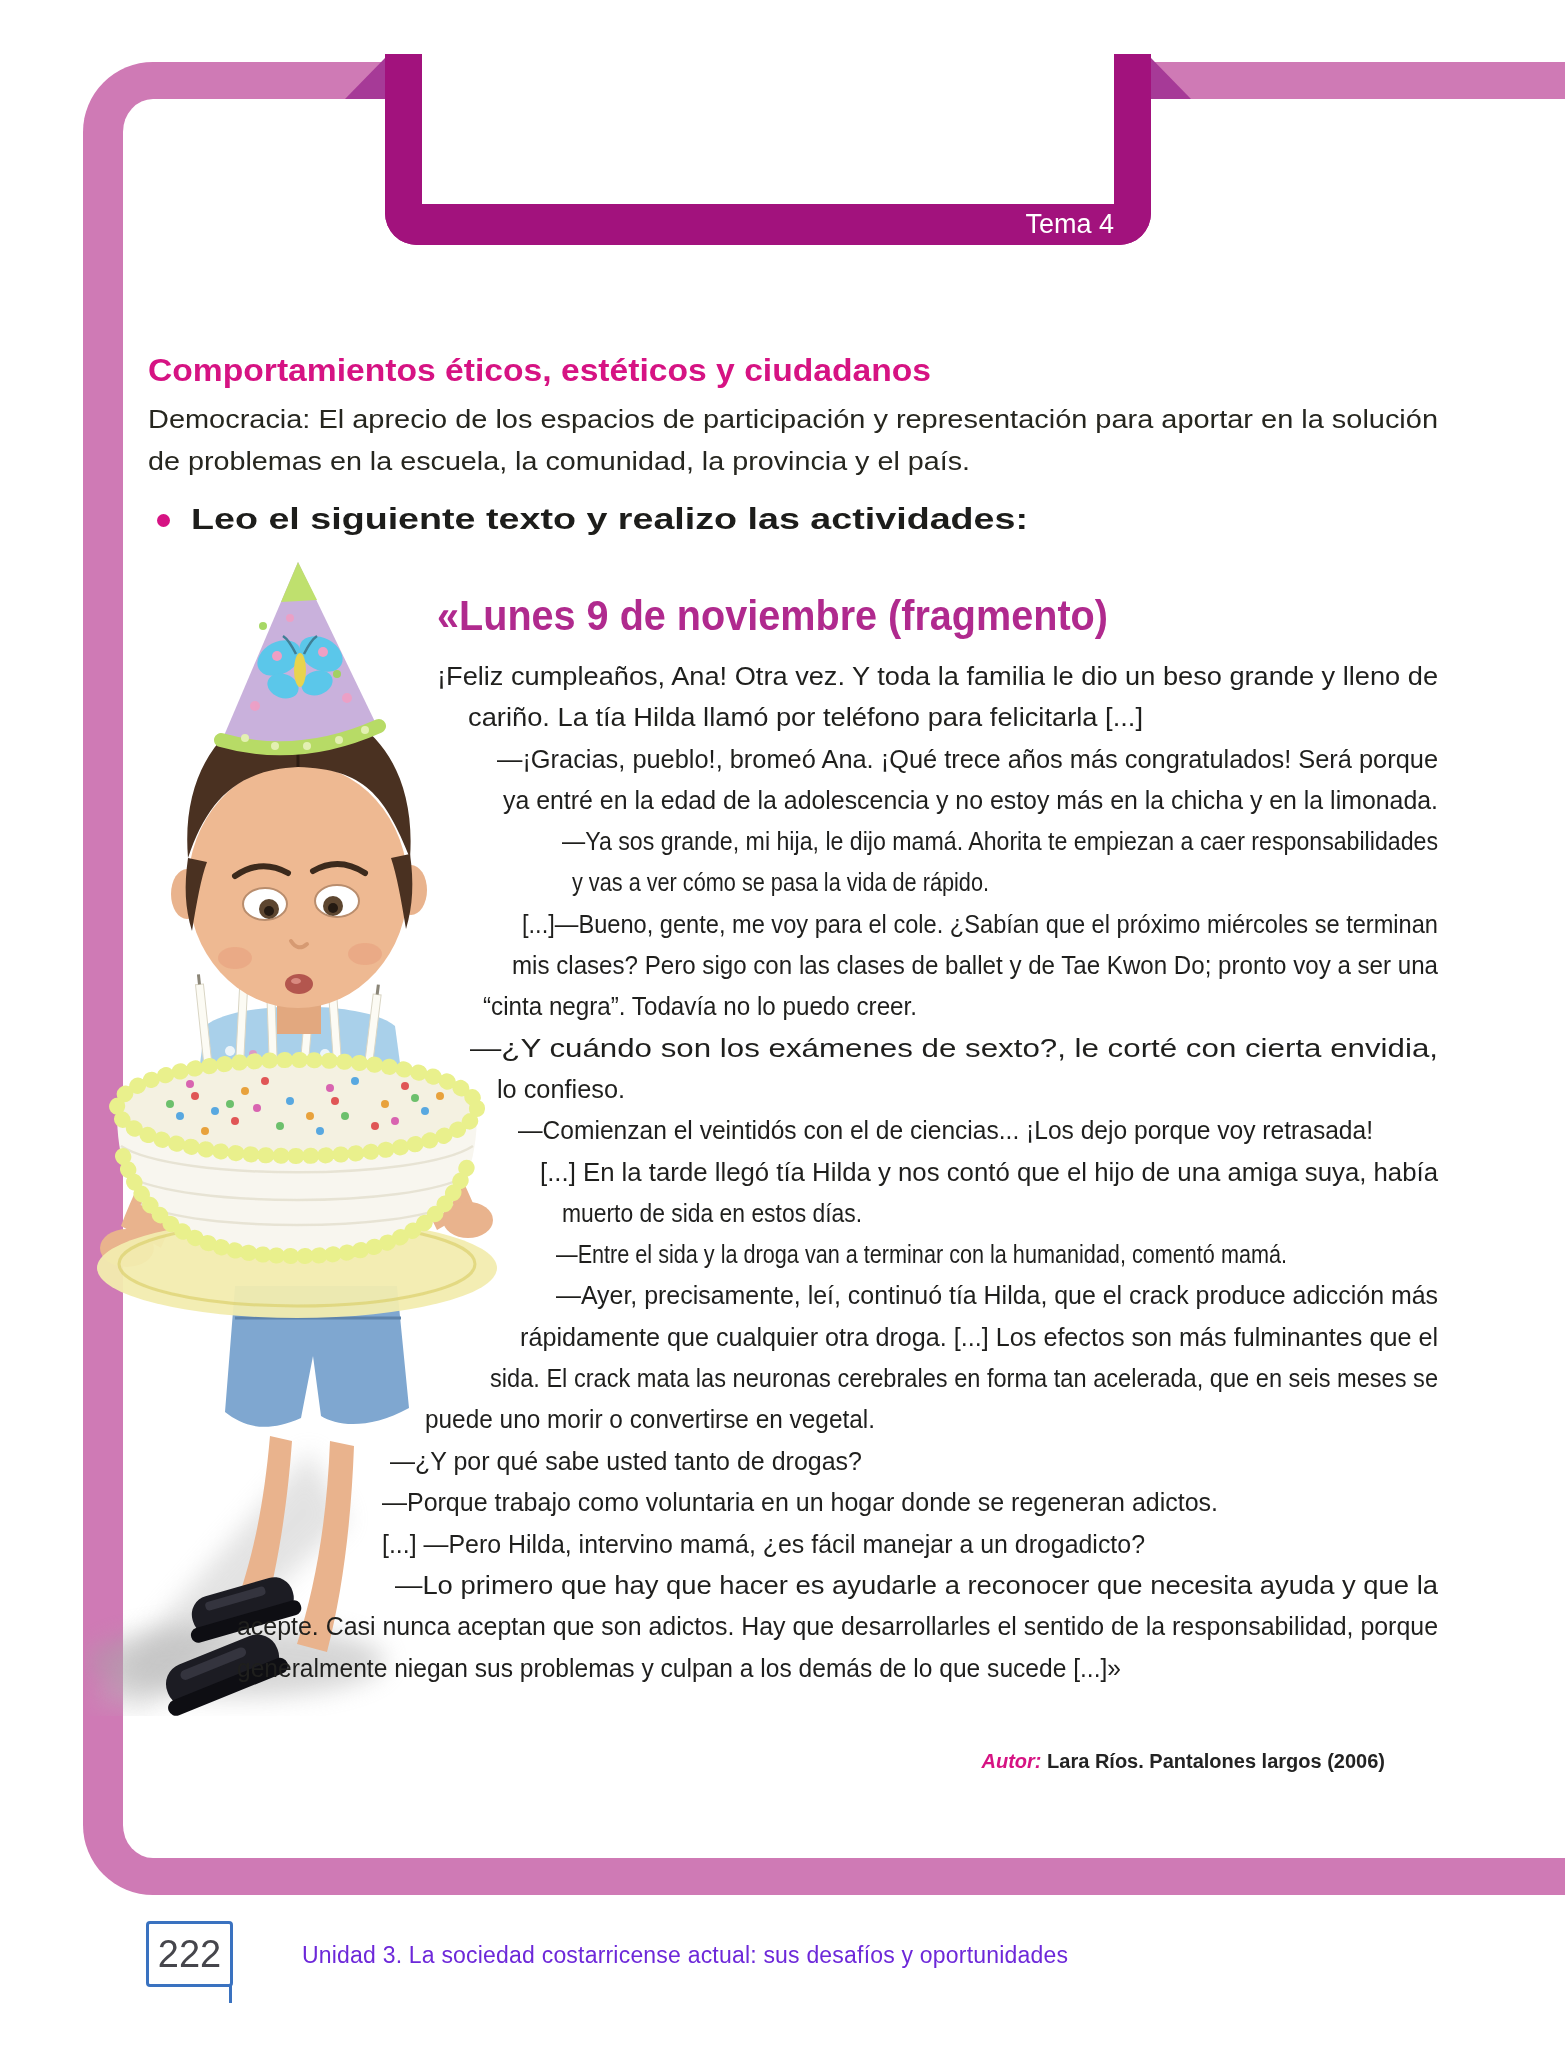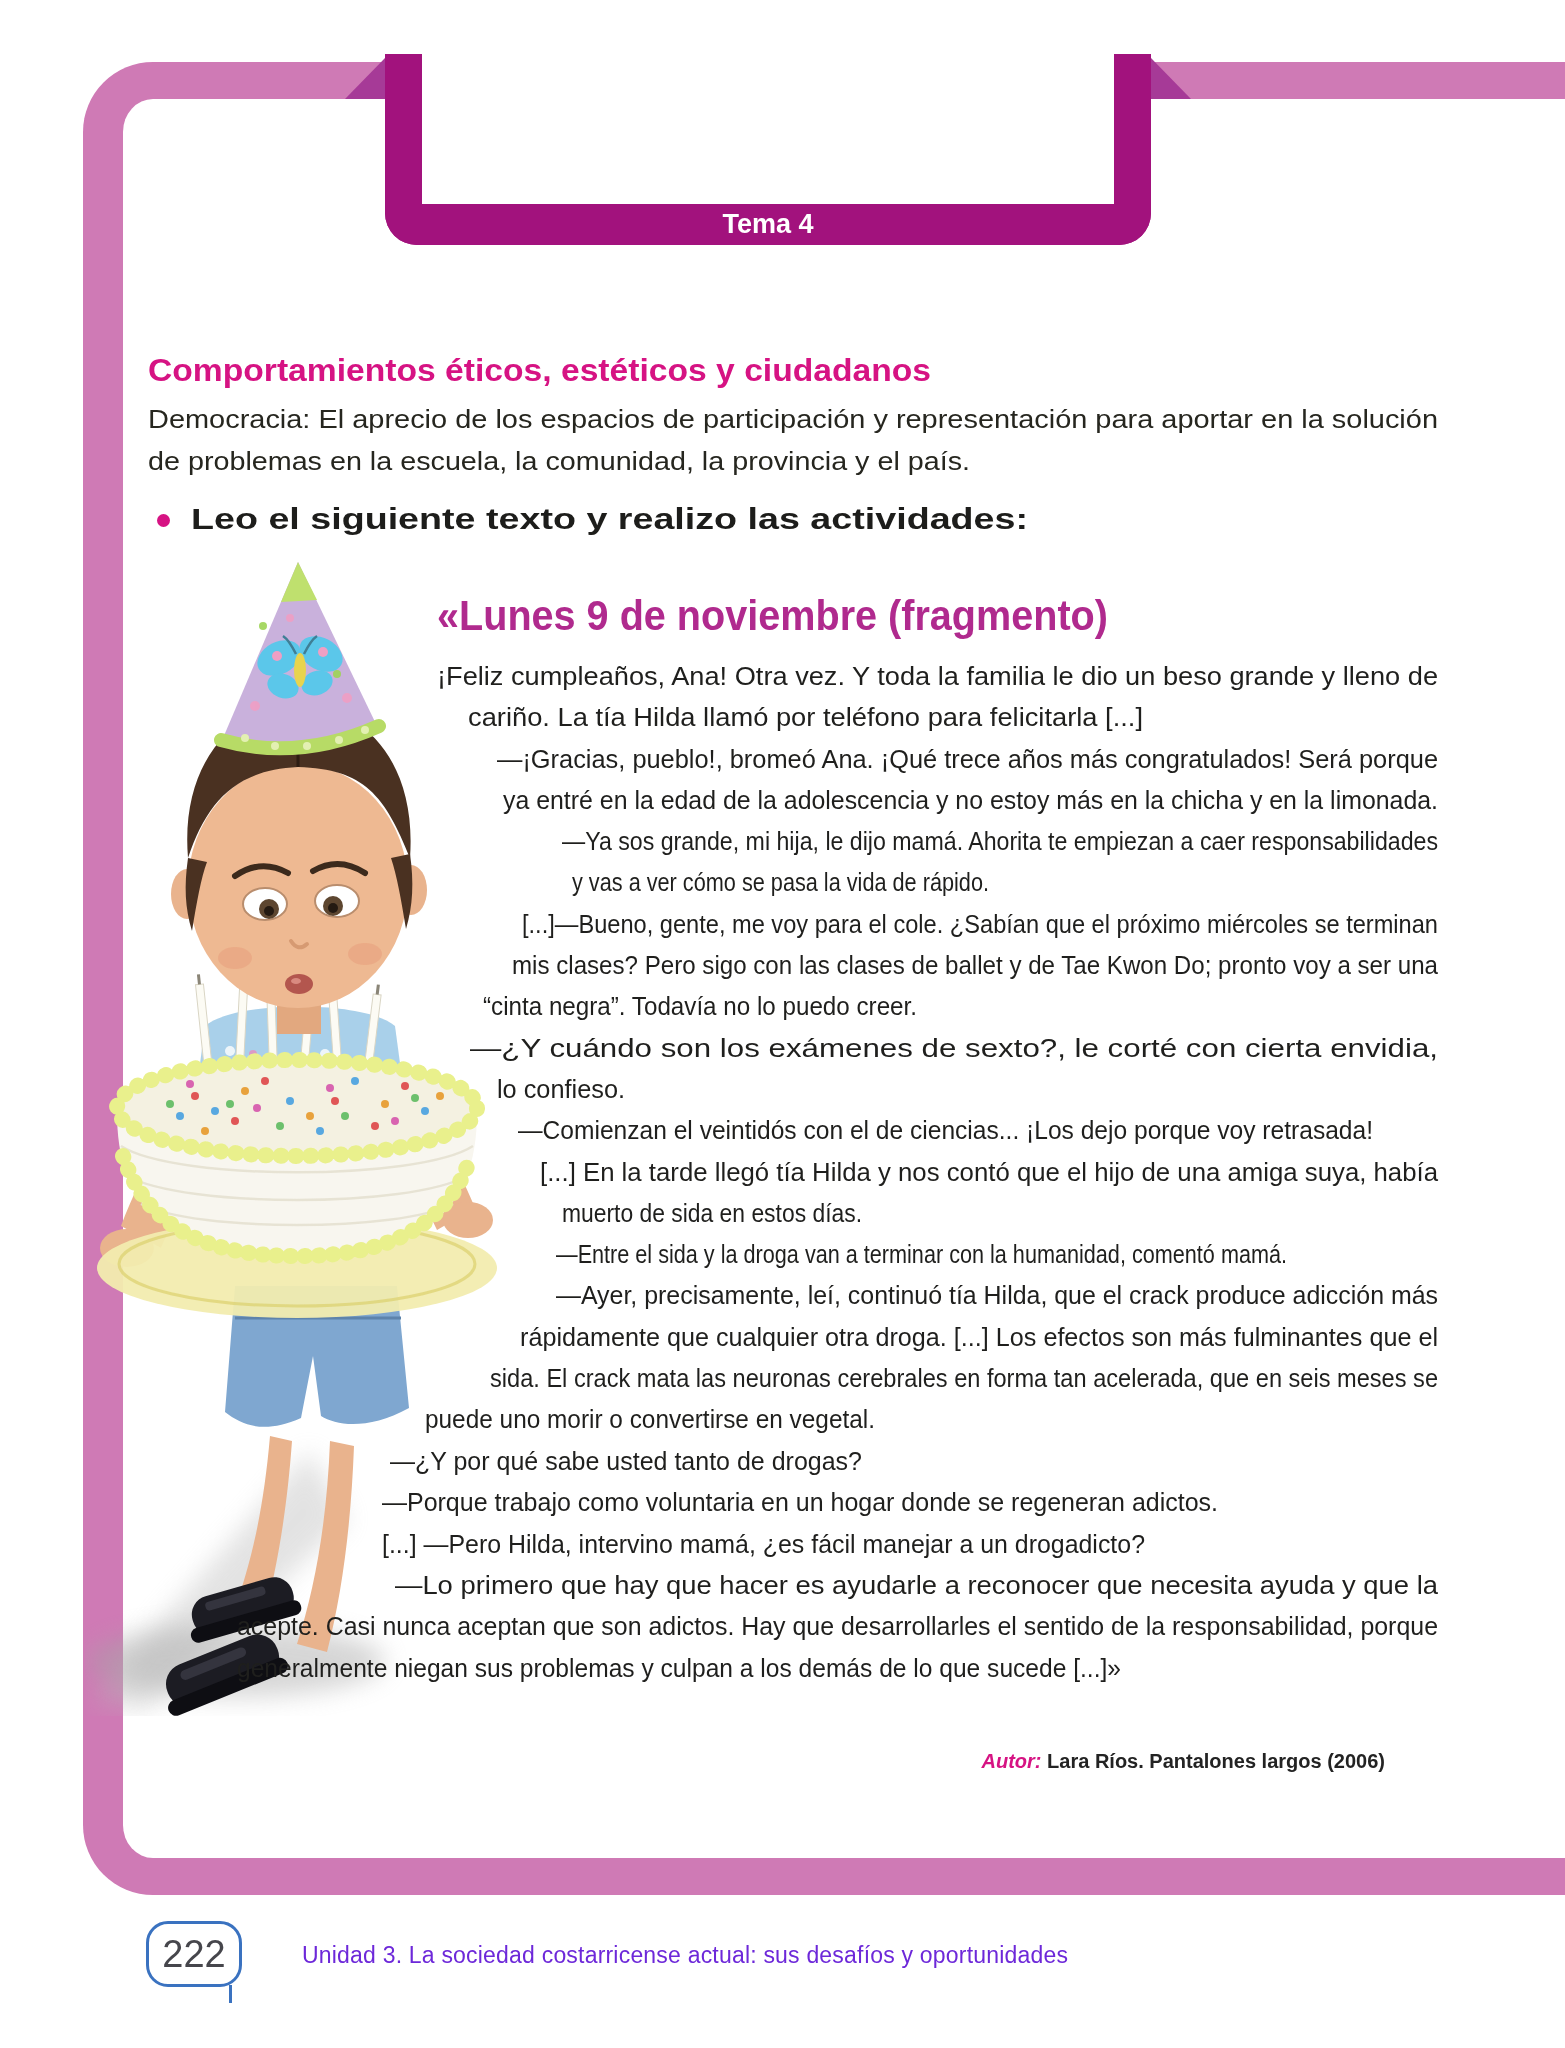--- a/index.html
+++ b/index.html
@@ -27,21 +27,21 @@
     border-left:37px solid var(--c-banner);
     border-right:37px solid var(--c-banner);
     border-bottom:41px solid var(--c-banner);
     border-radius:0 0 32px 32px;text-align:center;
   }
   .banner-title{
     margin-top:50px;font-size:74px;font-weight:700;letter-spacing:-2px;line-height:1;
     color:var(--c-banner);
     text-shadow:0.6px 0 0 var(--c-banner),-0.6px 0 0 var(--c-banner);
   }
-  .banner-subtitle{position:absolute;left:0;right:0;bottom:-36px;color:#ffffff;font-size:27px;font-weight:700;}
+  .banner-subtitle{position:absolute;left:0;right:0;bottom:-36px;color:#ffffff;font-size:27px;font-weight:400;text-align:right;}
 
   
   .bullet-dot{left:157px;top:514px;width:13px;height:13px;border-radius:50%;background:var(--c-heading);}
 
   
   #text-layer{left:0;top:0;width:1565px;height:2048px;pointer-events:none;}
   #text-layer text{font-family:"Liberation Sans","DejaVu Sans",sans-serif;}
   .sl-h{font-size:31px;font-weight:700;fill:var(--c-heading);}
   .sl-d{font-size:26px;fill:#26261f;}
   .sl-b{font-size:29px;font-weight:700;fill:#1d1d1b;}
@@ -50,22 +50,22 @@
 
   
   .girl{left:85px;top:556px;width:420px;height:1160px;}
 
   
   .author{left:800px;top:1750px;width:585px;text-align:right;font-size:20px;color:#232323;font-weight:700;}
   .author-label{color:var(--c-heading);font-weight:700;font-style:italic;}
 
   
   .pagebox{
-    left:146px;top:1921px;width:96px;height:66px;box-sizing:border-box;
-    border:3px solid var(--c-blue);border-radius:22px;
+    left:146px;top:1921px;width:87px;height:66px;box-sizing:border-box;
+    border:3px solid var(--c-blue);border-radius:4px;
     text-align:center;line-height:60px;font-size:38px;color:#46464c;background:#fff;
   }
   .pagebox-tail{left:229px;top:1985px;width:3px;height:18px;background:var(--c-blue);}
   .unit{left:302px;top:1942px;font-size:23px;font-weight:400;color:#6d28d9;letter-spacing:0.2px;}
 </style>
 </head>
 <body>
 
 <div class="abs frame"></div>
 <div class="abs fold fold-left"></div>

